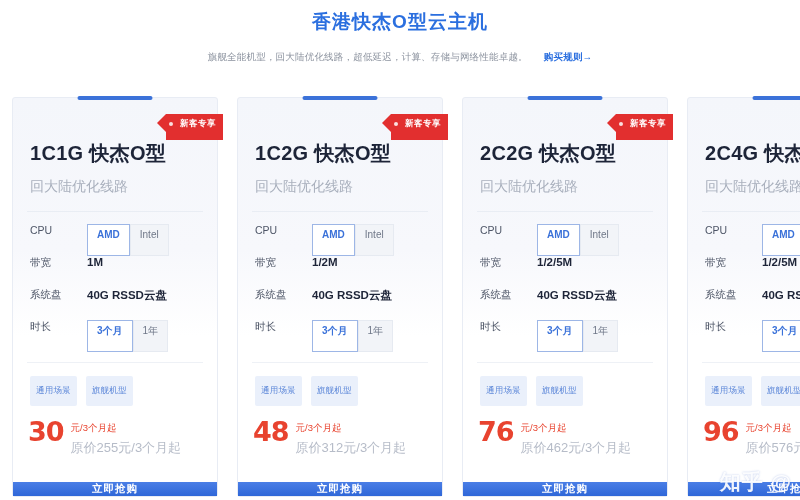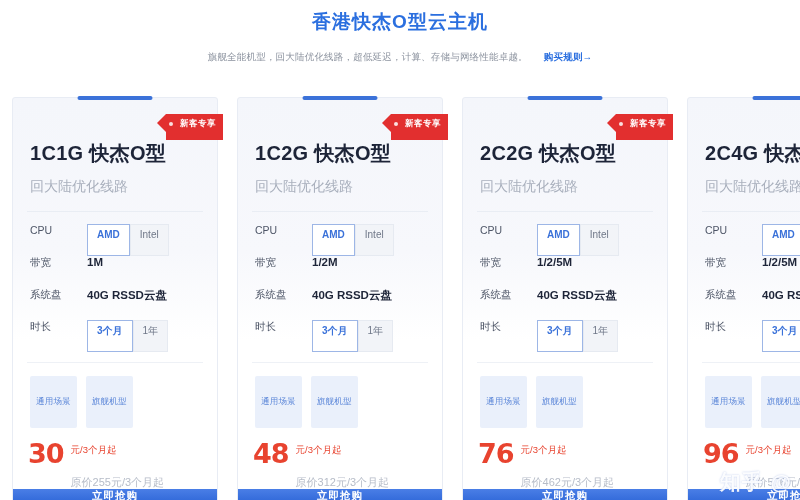--- a/index.html
+++ b/index.html
@@ -165,21 +165,21 @@
 
   .tags {
     display: flex;
     gap: 9px;
     padding: 13px 0 0 17px;
   }
   .tag {
     font-size: 8.5px;
     color: #5b86d8;
     background: #eaf0fb;
-    padding: 20px 6px;
+    padding: 9px 6px;
     border-radius: 2px;
     letter-spacing: .2px;
   }
 
   .price-block {
     display: flex;
     align-items: flex-start;
     padding: 14px 0 0 15px;
   }
   .price-num {
@@ -191,25 +191,25 @@
     font-family: "DejaVu Sans", sans-serif;
   }
   .price-right { padding-left: 7px; padding-top: 2px; }
   .price-unit {
     font-size: 9.5px;
     color: #e8432f;
     display: block;
     line-height: 1.25;
   }
   .price-orig {
-    font-size: 11px;
+    font-size: 13px;
     color: #b6bcc8;
     display: block;
     line-height: 1.3;
-    margin-top: 19px;
+    margin-top: 6px;
   }
 
   .buy-btn {
     margin-top: auto;
     height: 14px;
     background: linear-gradient(180deg,#4a7ee6 0%,#2f67d8 100%);
     color: #ffffff;
     font-size: 10.5px;
     font-weight: bold;
     letter-spacing: 1px;

